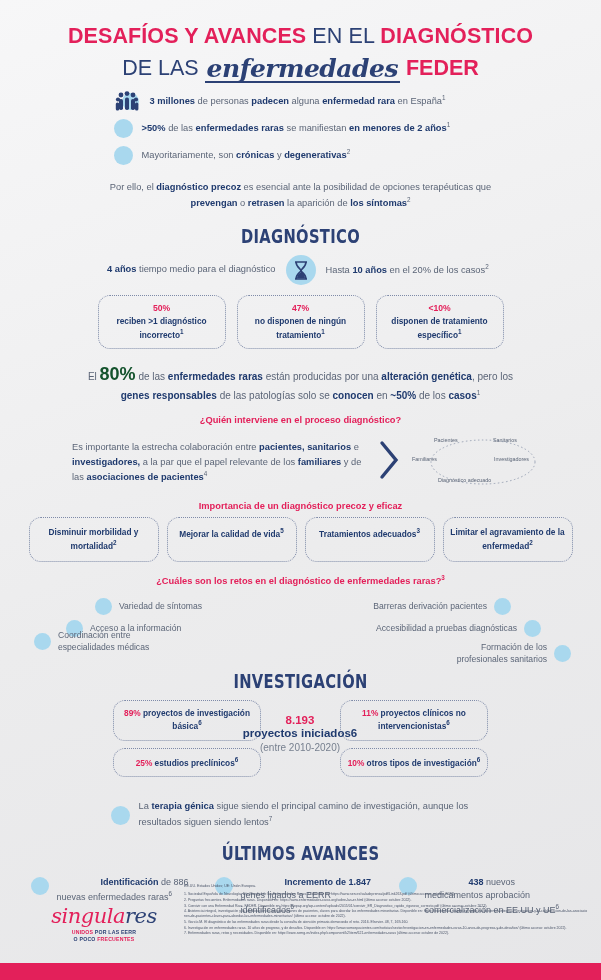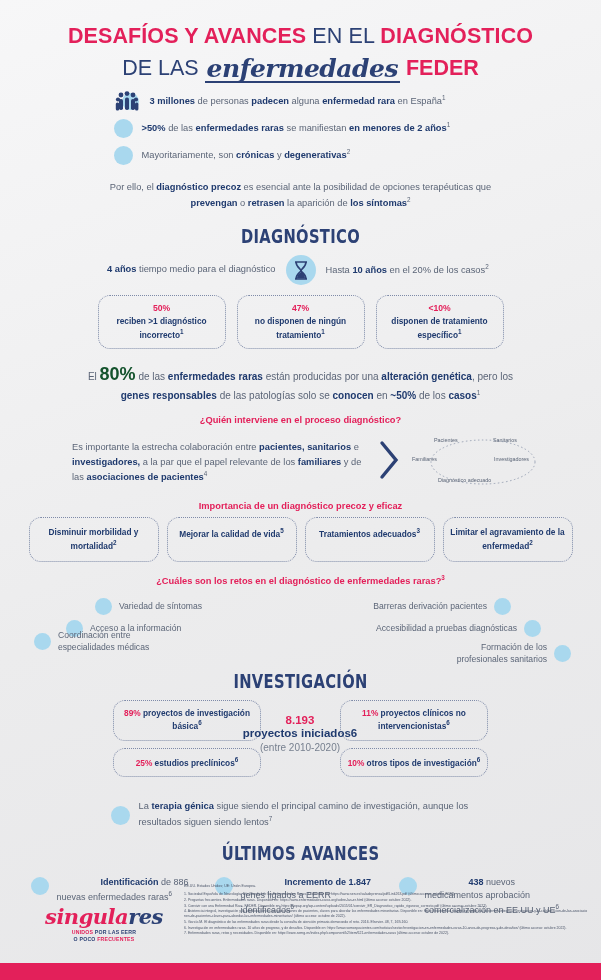--- a/index.html
+++ b/index.html
@@ -101,21 +101,21 @@
   .av .dot { width: 18px; height: 18px; flex: 0 0 18px; margin-top: 1px; }
 
   
   .footer { position: absolute; left: 0; top: 884px; width: 601px; }
   .refs { position: absolute; left: 184px; top: 0; width: 404px; }
   .refs .abbr { font-size: 3.6px; color: #4a5468; line-height: 1.5; margin-bottom: 3px; }
   .refs ol { list-style: none; }
   .refs li { font-size: 3.5px; color: #4a5468; line-height: 1.45; margin-bottom: .6px; word-break: break-all; }
 
   .logo { position: absolute; left: 34px; top: 22px; width: 140px; text-align: center; }
-  .logo-word { font-family: "DejaVu Serif", serif; font-style: italic; font-weight: 700; font-size: 21px; color: #e3205a; letter-spacing: -.5px; line-height: 1; }
+  .logo-word { font-family: "DejaVu Serif", serif; font-style: italic; font-weight: 400; font-size: 21px; color: #e3205a; letter-spacing: -.5px; line-height: 1; }
   .logo-word .navy { color: #2c4175; }
   .logo-sub { font-size: 5.2px; font-weight: 800; letter-spacing: .2px; line-height: 1.3; margin-top: 2px; }
   .logo-sub .p { color: #e3205a; }
   .logo-sub .b { color: #2c4175; }
 
   .bottom-bar { position: absolute; left: 0; top: 963px; width: 601px; height: 17px; background: #e3205a; }
 </style>
 </head>
 <body>
 

